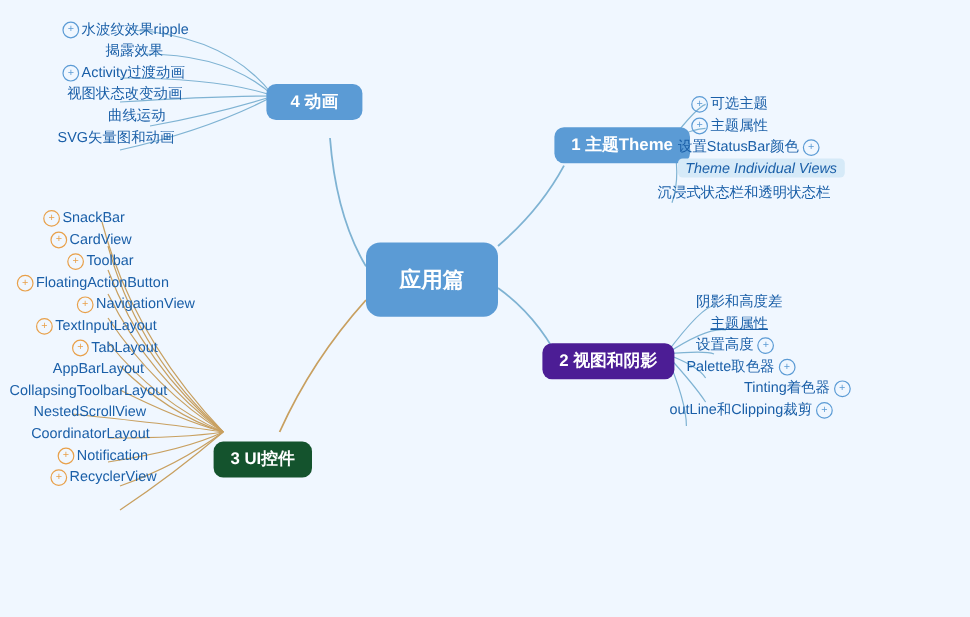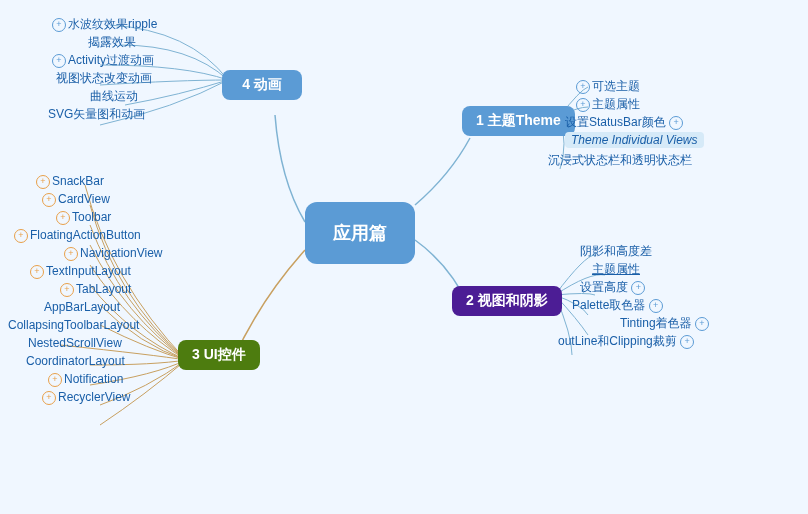--- a/index.html
+++ b/index.html
@@ -44,21 +44,21 @@
       color: white;
       font-size: 14px;
       font-weight: bold;
       border-radius: 8px;
       padding: 6px 14px;
       min-width: 80px;
     }
 
     .node-1 { background: #5b9bd5; }
     .node-2 { background: #4c1d95; align-items: center; }
-    .node-3 { background: #4d7c0f; }
+    .node-3 { background: #14532d; margin-top: 28px; }
     .node-4 { background: #5b9bd5; }
 
     .leaf {
       position: absolute;
       color: #1a5fa8;
       font-size: 12px;
       white-space: nowrap;
     }
 
     .leaf-highlight {

